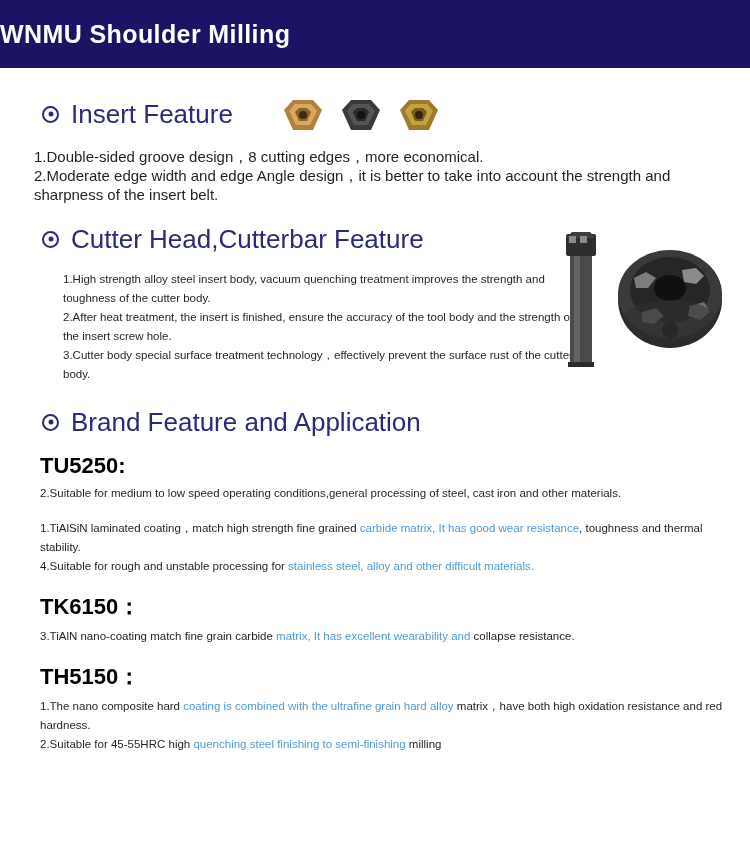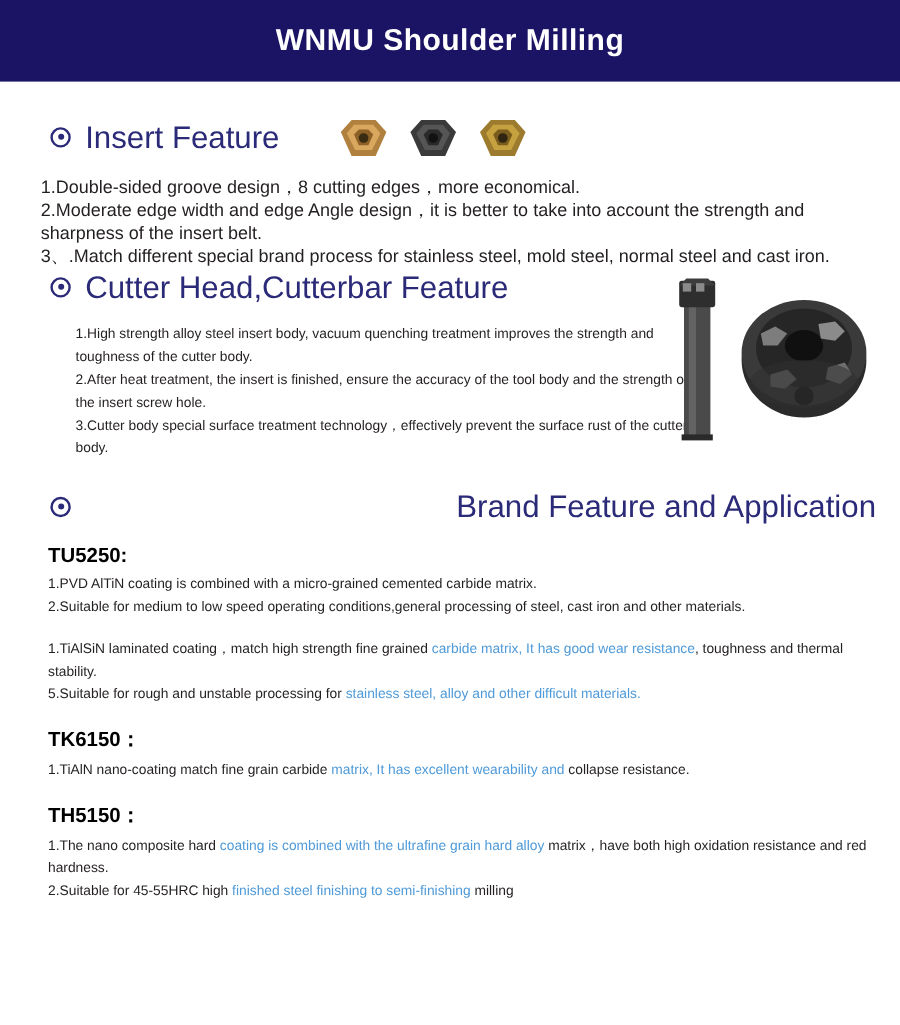--- a/index.html
+++ b/index.html
@@ -19,21 +19,20 @@
   
   .header-bar {
     position: absolute;
     left: 0;
     top: 0;
     width: 750px;
     height: 68px;
     background: #1b1464;
     display: flex;
     align-items: center;
-    justify-content: center;
   }
   .header-title {
     color: #ffffff;
     font-size: 25px;
     font-weight: bold;
     letter-spacing: 0.4px;
   }
 
   
   .section-head {
@@ -126,25 +125,25 @@
     height: 155px;
   }
 
   
   #brand-feature {
     position: absolute;
     left: 30px;
     top: 408px;
     width: 700px;
   }
-  #brand-feature .section-head { padding-left: 12px; justify-content: space-between; }
+  #brand-feature .section-head { padding-left: 12px; }
 
   .grade-block { margin-top: 16px; padding-left: 10px; }
   .grade-name {
-    font-size: 17px;
+    font-size: 22px;
     font-weight: bold;
     color: #000000;
     margin-bottom: 5px;
   }
   .grade-line {
     font-size: 11.5px;
     line-height: 19px;
   }
   .hl { color: #4f9ad8; }
 </style>
@@ -184,21 +183,20 @@
         <polygon points="9,15 15,8 31,8 37,15 30,29 16,29" fill="#c6a13f"></polygon>
         <polygon points="15,16 19,12 27,12 31,16 27,25 19,25" fill="#7a5d1d"></polygon>
         <circle cx="23" cy="19" r="4" fill="#2f2512"></circle>
       </svg>
     </div>
   </div>
 
   <div class="insert-text">
     <div class="body-line">1.Double-sided groove design，8 cutting edges，more economical.</div>
     <div class="body-line">2.Moderate edge width and edge Angle design，it is better to take into account the strength and sharpness of the insert belt.</div>
-    <div class="body-line">3、.Match different special brand process for stainless steel, mold steel, normal steel and cast iron.</div>
   </div>
 </div>
 
 <div id="cutter-feature">
   <div class="section-head">
     <span class="bullet-dot"></span>
     <span class="section-title">Cutter Head,Cutterbar Feature</span>
   </div>
 
   <div class="cutter-images">
@@ -237,30 +235,29 @@
 
 <div id="brand-feature">
   <div class="section-head">
     <span class="bullet-dot"></span>
     <span class="section-title">Brand Feature and Application</span>
   </div>
 
   <div id="grades-container">
       <div class="grade-block">
         <div class="grade-name">TU5250:</div>
-        <div class="grade-line"><span>1.PVD AlTiN coating is combined with a micro-grained cemented carbide matrix.</span></div>
         <div class="grade-line"><span>2.Suitable for medium to low speed operating conditions,general processing of steel, cast iron and other materials.</span></div>
       </div>
       <div class="grade-block">
         <div class="grade-line"><span>1.TiAlSiN laminated coating，match high strength fine grained </span><span class="hl">carbide matrix, It has good wear resistance</span><span>, toughness and thermal stability.</span></div>
-        <div class="grade-line"><span>5.Suitable for rough and unstable processing for </span><span class="hl">stainless steel, alloy and other difficult materials.</span></div>
+        <div class="grade-line"><span>4.Suitable for rough and unstable processing for </span><span class="hl">stainless steel, alloy and other difficult materials.</span></div>
       </div>
       <div class="grade-block">
         <div class="grade-name">TK6150：</div>
-        <div class="grade-line"><span>1.TiAlN nano-coating match fine grain carbide </span><span class="hl">matrix, It has excellent wearability and </span><span>collapse resistance.</span></div>
+        <div class="grade-line"><span>3.TiAlN nano-coating match fine grain carbide </span><span class="hl">matrix, It has excellent wearability and </span><span>collapse resistance.</span></div>
       </div>
       <div class="grade-block">
         <div class="grade-name">TH5150：</div>
         <div class="grade-line"><span>1.The nano composite hard </span><span class="hl">coating is combined with the ultrafine grain hard alloy</span><span> matrix，have both high oxidation resistance and red hardness.</span></div>
-        <div class="grade-line"><span>2.Suitable for 45-55HRC high </span><span class="hl">finished steel finishing to semi-finishing</span><span> milling</span></div>
+        <div class="grade-line"><span>2.Suitable for 45-55HRC high </span><span class="hl">quenching steel finishing to semi-finishing</span><span> milling</span></div>
       </div>
     </div>
 </div>
 
 </body></html>

